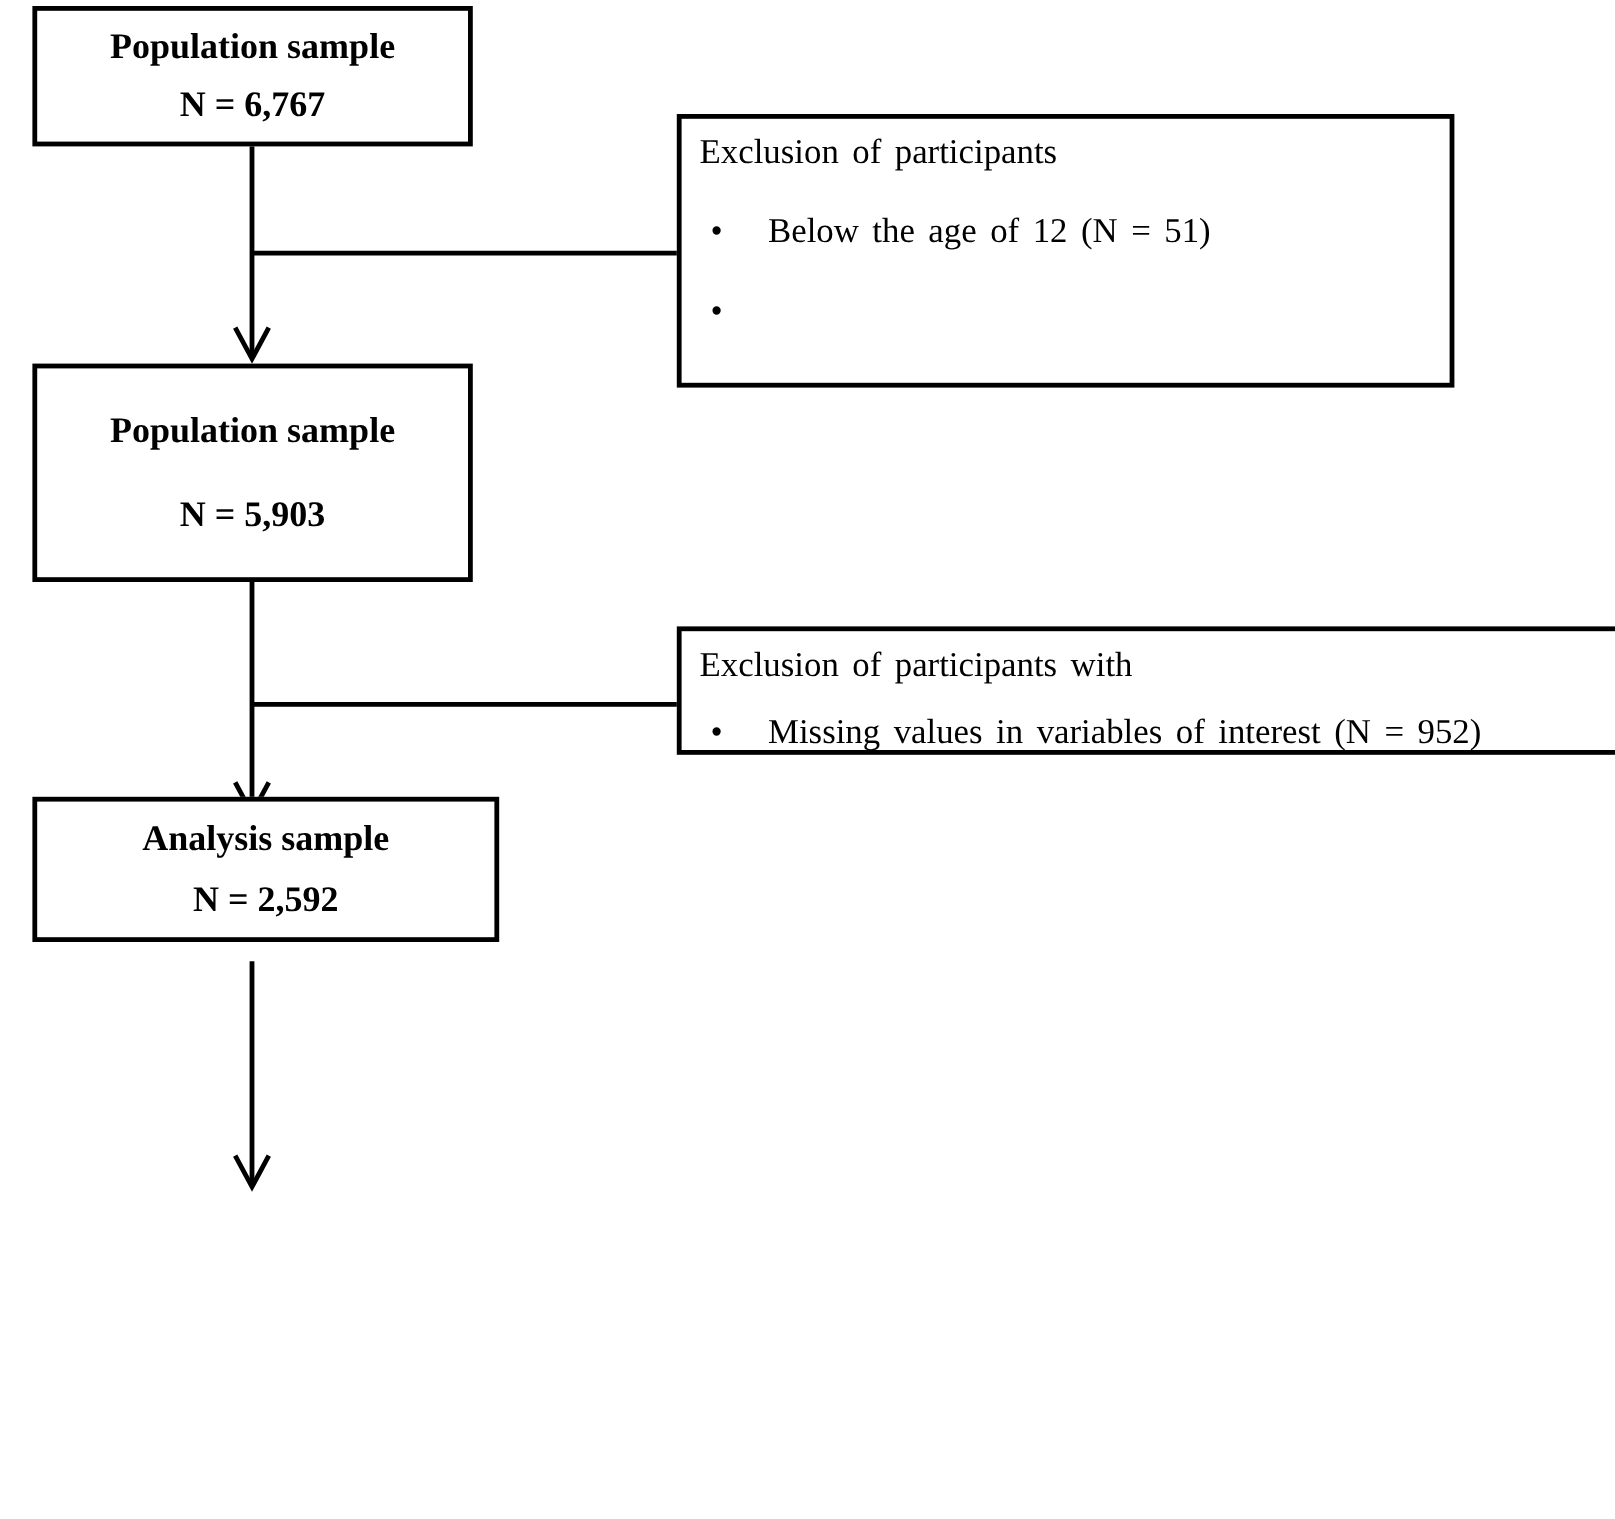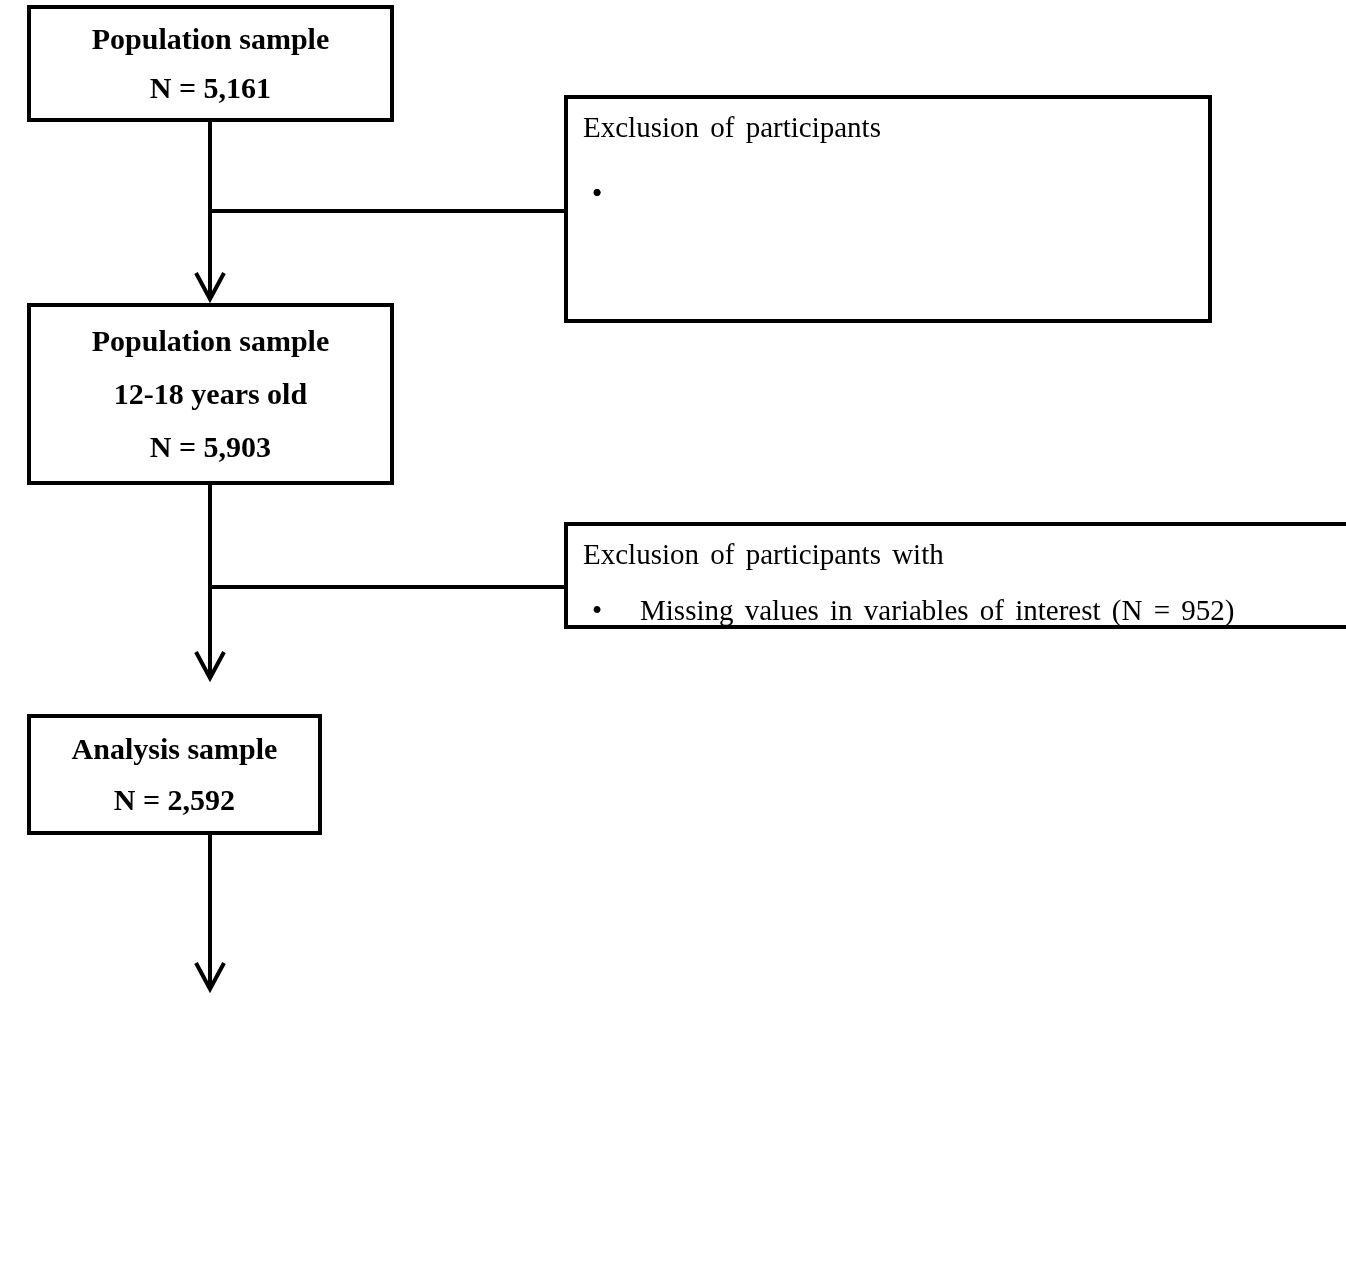--- a/index.html
+++ b/index.html
@@ -39,21 +39,21 @@
     font-weight: bold;
     font-size: 30px;
     line-height: 38px;
   }
   .node-left .desc {
     line-height: 42px;
     padding: 0 10px;
   }
   .box1 { left: 8px;  top: 5px;    width: 367px; height: 117px; }
   .box2 { left: 8px;  top: 303px;  width: 367px; height: 182px; }
-  .box3 { left: 8px;  top: 714px;  width: 295px; height: 121px; }
+  .box3 { left: 8px;  top: 664px;  width: 389px; height: 121px; }
   .box4 { left: 8px;  top: 993px;  width: 365px; height: 266px; }
   .excl1 { left: 545px; top: 95px;  width: 648px; height: 228px; }
   .excl2 { left: 545px; top: 522px; width: 800px; height: 107px; }
   .node-excl {
     font-size: 29px;
     line-height: 40px;
     word-spacing: 4px;
     padding: 8px 24px 8px 0;
   }
   .excl-heading {
@@ -92,36 +92,36 @@
     <polyline points="177,652 191,678 205,652"></polyline>
 
     <line x1="191" y1="587" x2="547" y2="587"></line>
 
     <line x1="191" y1="801" x2="191" y2="987"></line>
     <polyline points="177,963 191,989 205,963"></polyline>
   </svg>
 
   <div class="node node-left box1">
     <div>Population sample</div>
-    <div>N = 5,161</div>
+    <div>N = 6,767</div>
   </div>
 
   <div class="node node-excl excl1">
     <div class="excl-heading">Exclusion of participants</div>
     <div class="excl-item">
       <span class="excl-bullet">•</span>
+      <span>Below the age of 12 (N = 51)</span>
     </div>
     <div class="excl-item">
       <span class="excl-bullet">•</span>
     </div>
   </div>
 
   <div class="node node-left box2">
     <div>Population sample</div>
-    <div>12-18 years old</div>
     <div>N = 5,903</div>
   </div>
 
   <div class="node node-excl excl2">
     <div class="excl-heading">Exclusion of participants with</div>
     <div class="excl-item">
       <span class="excl-bullet">•</span>
       <span>Missing values in variables of interest (N = 952)</span>
     </div>
   </div>

